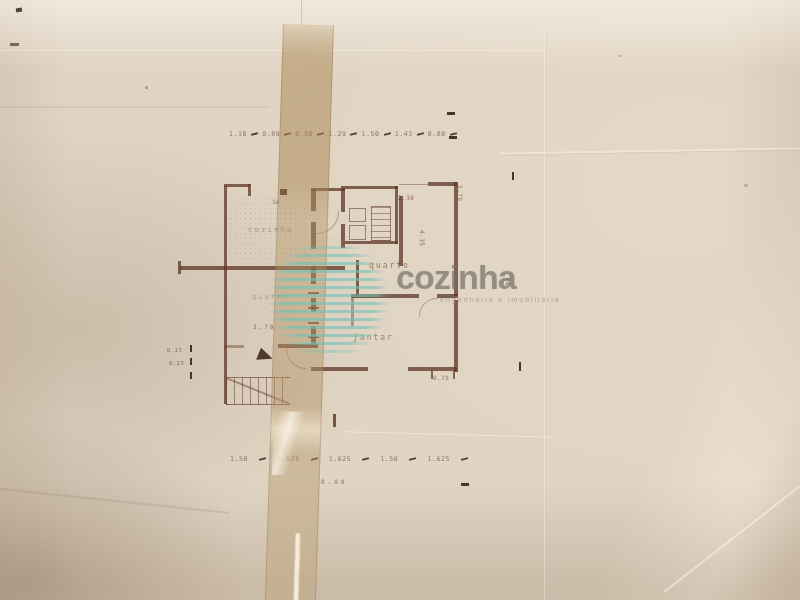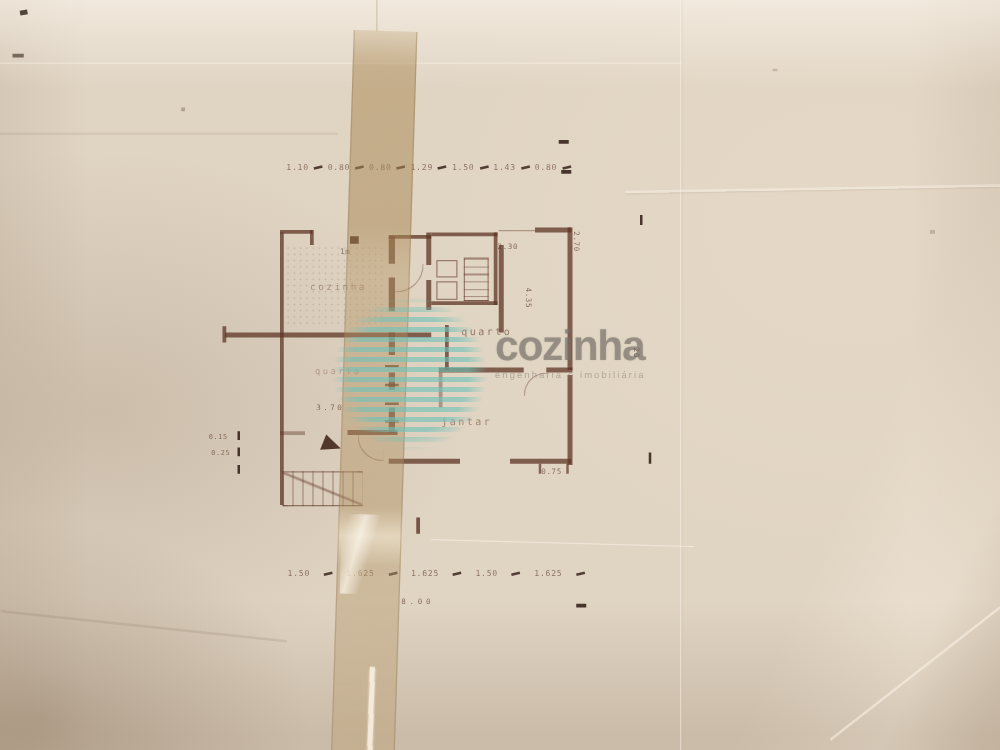--- a/index.html
+++ b/index.html
@@ -66,21 +66,21 @@
   #watermark{position:absolute;left:0;top:0;width:800px;height:600px;pointer-events:none;}
   #globe{position:absolute;left:266px;top:238px;width:124px;height:122px;
     background:repeating-linear-gradient(to bottom, rgba(111,194,184,0.62) 0 3.5px, rgba(111,194,184,0) 3.5px 8px);
     -webkit-mask:radial-gradient(circle at 50% 50%, #000 54%, transparent 71%);
             mask:radial-gradient(circle at 50% 50%, #000 54%, transparent 71%);}
   #wm-text{position:absolute;left:396px;top:263px;width:180px;}
   .wm-big{font-family:"Liberation Sans",sans-serif;font-weight:bold;font-size:34px;
     line-height:29px;letter-spacing:-1px;color:rgba(118,112,104,0.55);
     text-shadow:0 0 1px rgba(118,112,104,0.35);}
   #wm-tagline{margin-top:3px;font-family:"Liberation Sans",sans-serif;font-size:7.5px;
-    letter-spacing:1.7px;color:rgba(128,122,114,0.52);}
+    letter-spacing:1.7px;color:rgba(128,122,114,0.52);margin-left:44px;}
   .speck{position:absolute;}
 </style>
 </head>
 <body>
 
 <div id="stage">
 
   <div id="paper">
     <div class="crease" style="left:544px;top:0;width:2px;height:600px;background:linear-gradient(to right, rgba(255,252,245,0.55), rgba(140,110,80,0.12));"></div>
     <div class="crease" style="left:500px;top:150px;width:300px;height:2px;background:rgba(255,250,240,0.40);box-shadow:0 1px 1px rgba(90,70,50,0.08);transform:rotate(-1deg);"></div>

